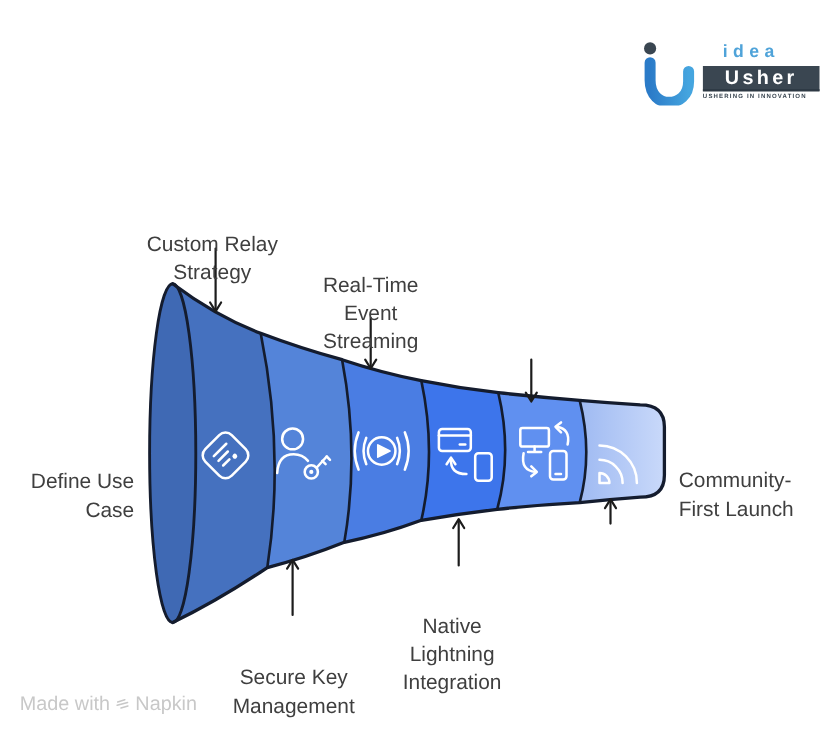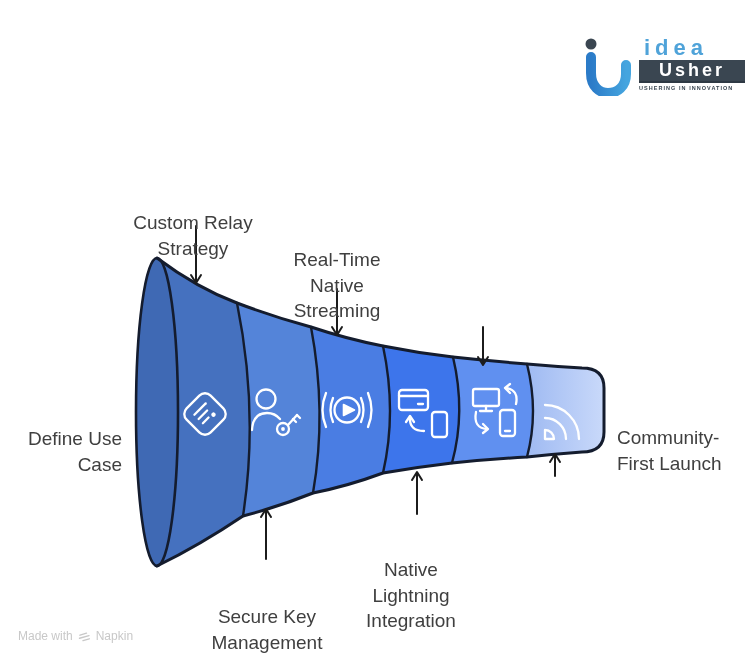--- a/index.html
+++ b/index.html
@@ -13,34 +13,34 @@
     white-space:pre-line;
     margin-top:36px;
   }
   .lbl.center{text-align:center;}
   .lbl.right{text-align:right;}
   .lbl.left{text-align:left;}
   
   .logo{position:absolute;top:36px;right:9px;display:flex;align-items:flex-start;gap:5px;}
   .logo-text{display:flex;flex-direction:column;align-items:flex-start;padding-top:3px;}
   .logo-idea{
-    color:#4fa3d9;font-weight:bold;font-size:22px;letter-spacing:5px;line-height:18px;
-    margin-left:5px;
+    color:#4fa3d9;font-weight:bold;font-size:16px;letter-spacing:5px;line-height:18px;
+    margin-left:18px;
   }
   .logo-usher{
     margin-top:3px;background:#3a4651;color:#ffffff;font-weight:bold;font-size:18px;
     letter-spacing:3px;line-height:21px;padding:0 20px;border-bottom:2px solid #2e3944;
   }
   .logo-tagline{
     margin-top:2px;color:#3a4651;font-weight:bold;font-size:5.5px;letter-spacing:1.05px;
   }
   
   .credit{
     position:absolute;left:18px;top:629px;display:flex;align-items:center;gap:5px;
-    color:#c8c8c8;font-size:12px;
+    color:#c8c8c8;font-size:18px;
   }
 </style>
 </head>
 <body>
 
 <div class="canvas">
 
   <svg class="funnel-svg" width="754" height="667" viewBox="0 0 754 667">
     <defs>
       <linearGradient id="seg6grad" x1="0" y1="0" x2="1" y2="0">
@@ -153,21 +153,21 @@
           <path d="M550,462 L555,454 L560,462"></path>
       </g>
     </g>
   </svg>
 
   <div class="lbl right" style="left:10px;  top:390px; width:112px;">Define Use
 Case</div>
   <div class="lbl center" style="left:103px; top:174px; width:180px;">Custom Relay
 Strategy</div>
   <div class="lbl center" style="left:257px; top:211px; width:160px;">Real-Time
-Native
+Event
 Streaming</div>
   <div class="lbl left" style="left:617px; top:389px; width:135px;">Community-
 First Launch</div>
   <div class="lbl center" style="left:177px; top:568px; width:180px;">Secure Key
 Management</div>
   <div class="lbl center" style="left:331px; top:521px; width:160px;">Native
 Lightning
 Integration</div>
 
   <div class="logo">

